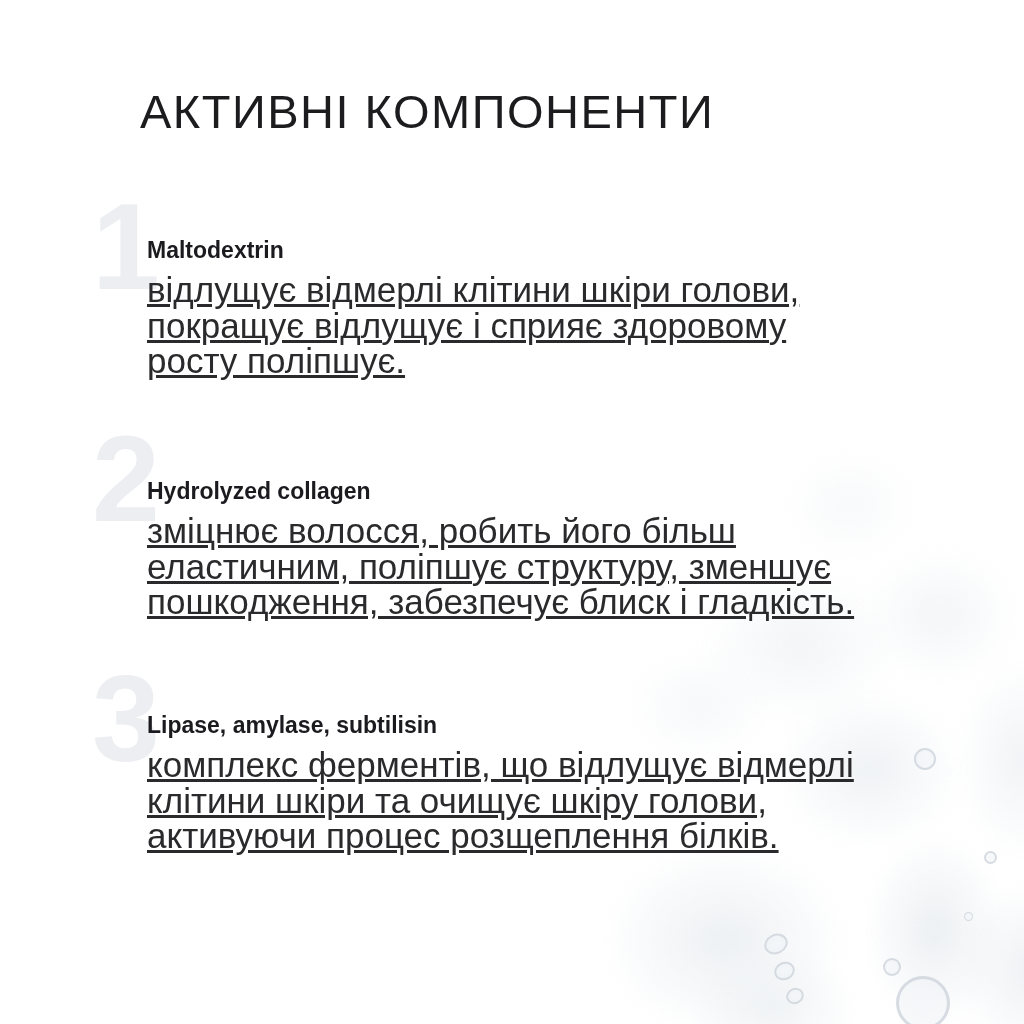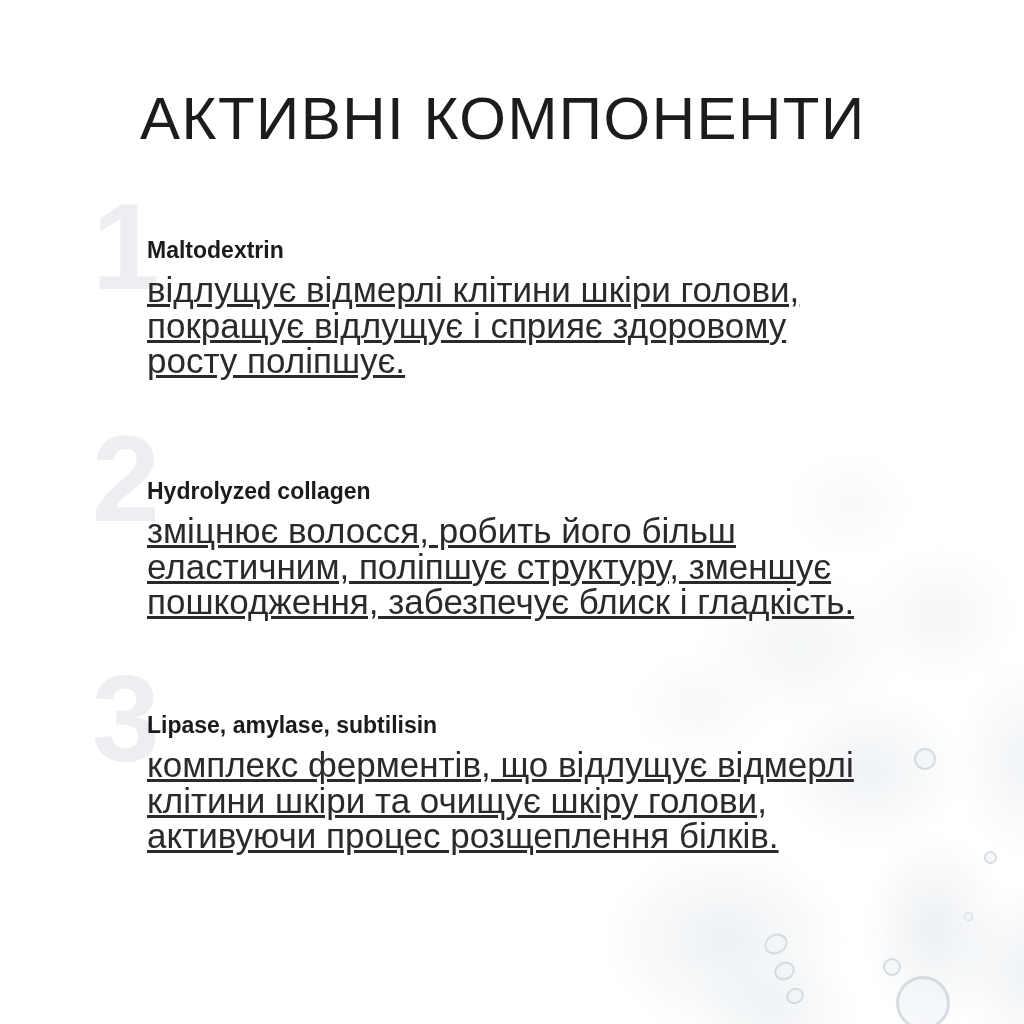--- a/index.html
+++ b/index.html
@@ -34,21 +34,21 @@
   .r4{left:786px;top:988px;width:14px;height:12px;border-width:2px;transform:rotate(-25deg);}
   .r5{left:914px;top:748px;width:18px;height:18px;border-width:2px;}
   .r6{left:883px;top:958px;width:14px;height:14px;border-width:2px;}
   .r7{left:984px;top:851px;width:9px;height:9px;border-width:2px;}
   .r8{left:964px;top:912px;width:7px;height:7px;border-width:1px;}
 
   
   .fg{position:absolute;inset:0;z-index:1;}
   .title{
     position:absolute;left:140px;top:84px;
-    font-size:60px;font-weight:300;letter-spacing:1.5px;
+    font-size:47px;font-weight:300;letter-spacing:1.5px;
     color:var(--c-title,#1c1c1e);white-space:nowrap;
   }
   .num{
     position:absolute;left:92px;width:140px;
     font-size:122px;font-weight:800;line-height:1;
     color:var(--c-number,#eceef1);
     letter-spacing:-2px;
   }
   .num1{top:186px;}
   .num2{top:418px;}

